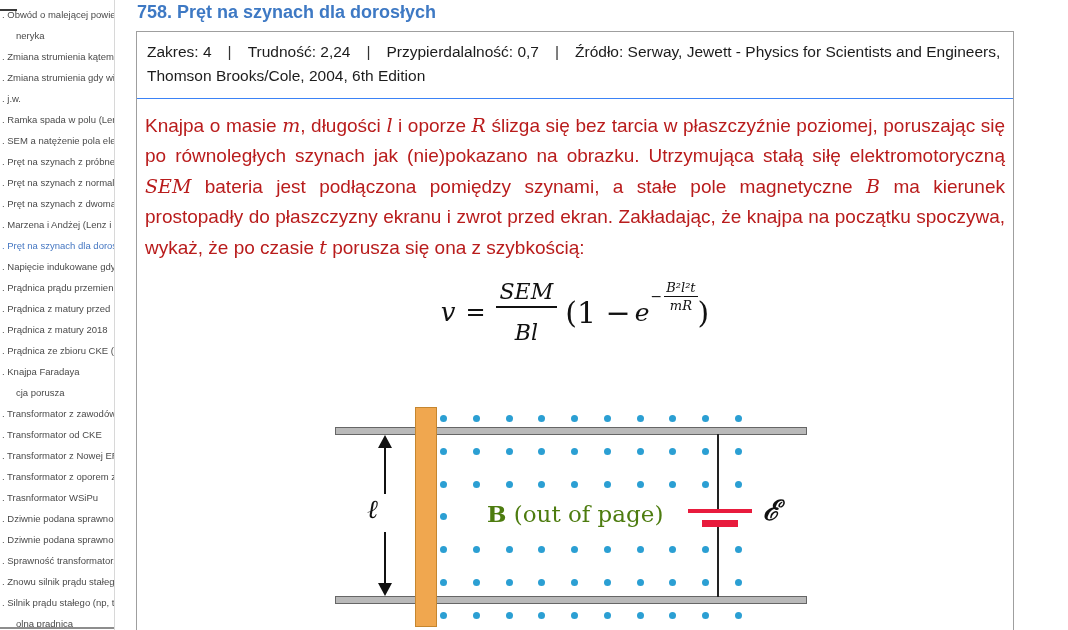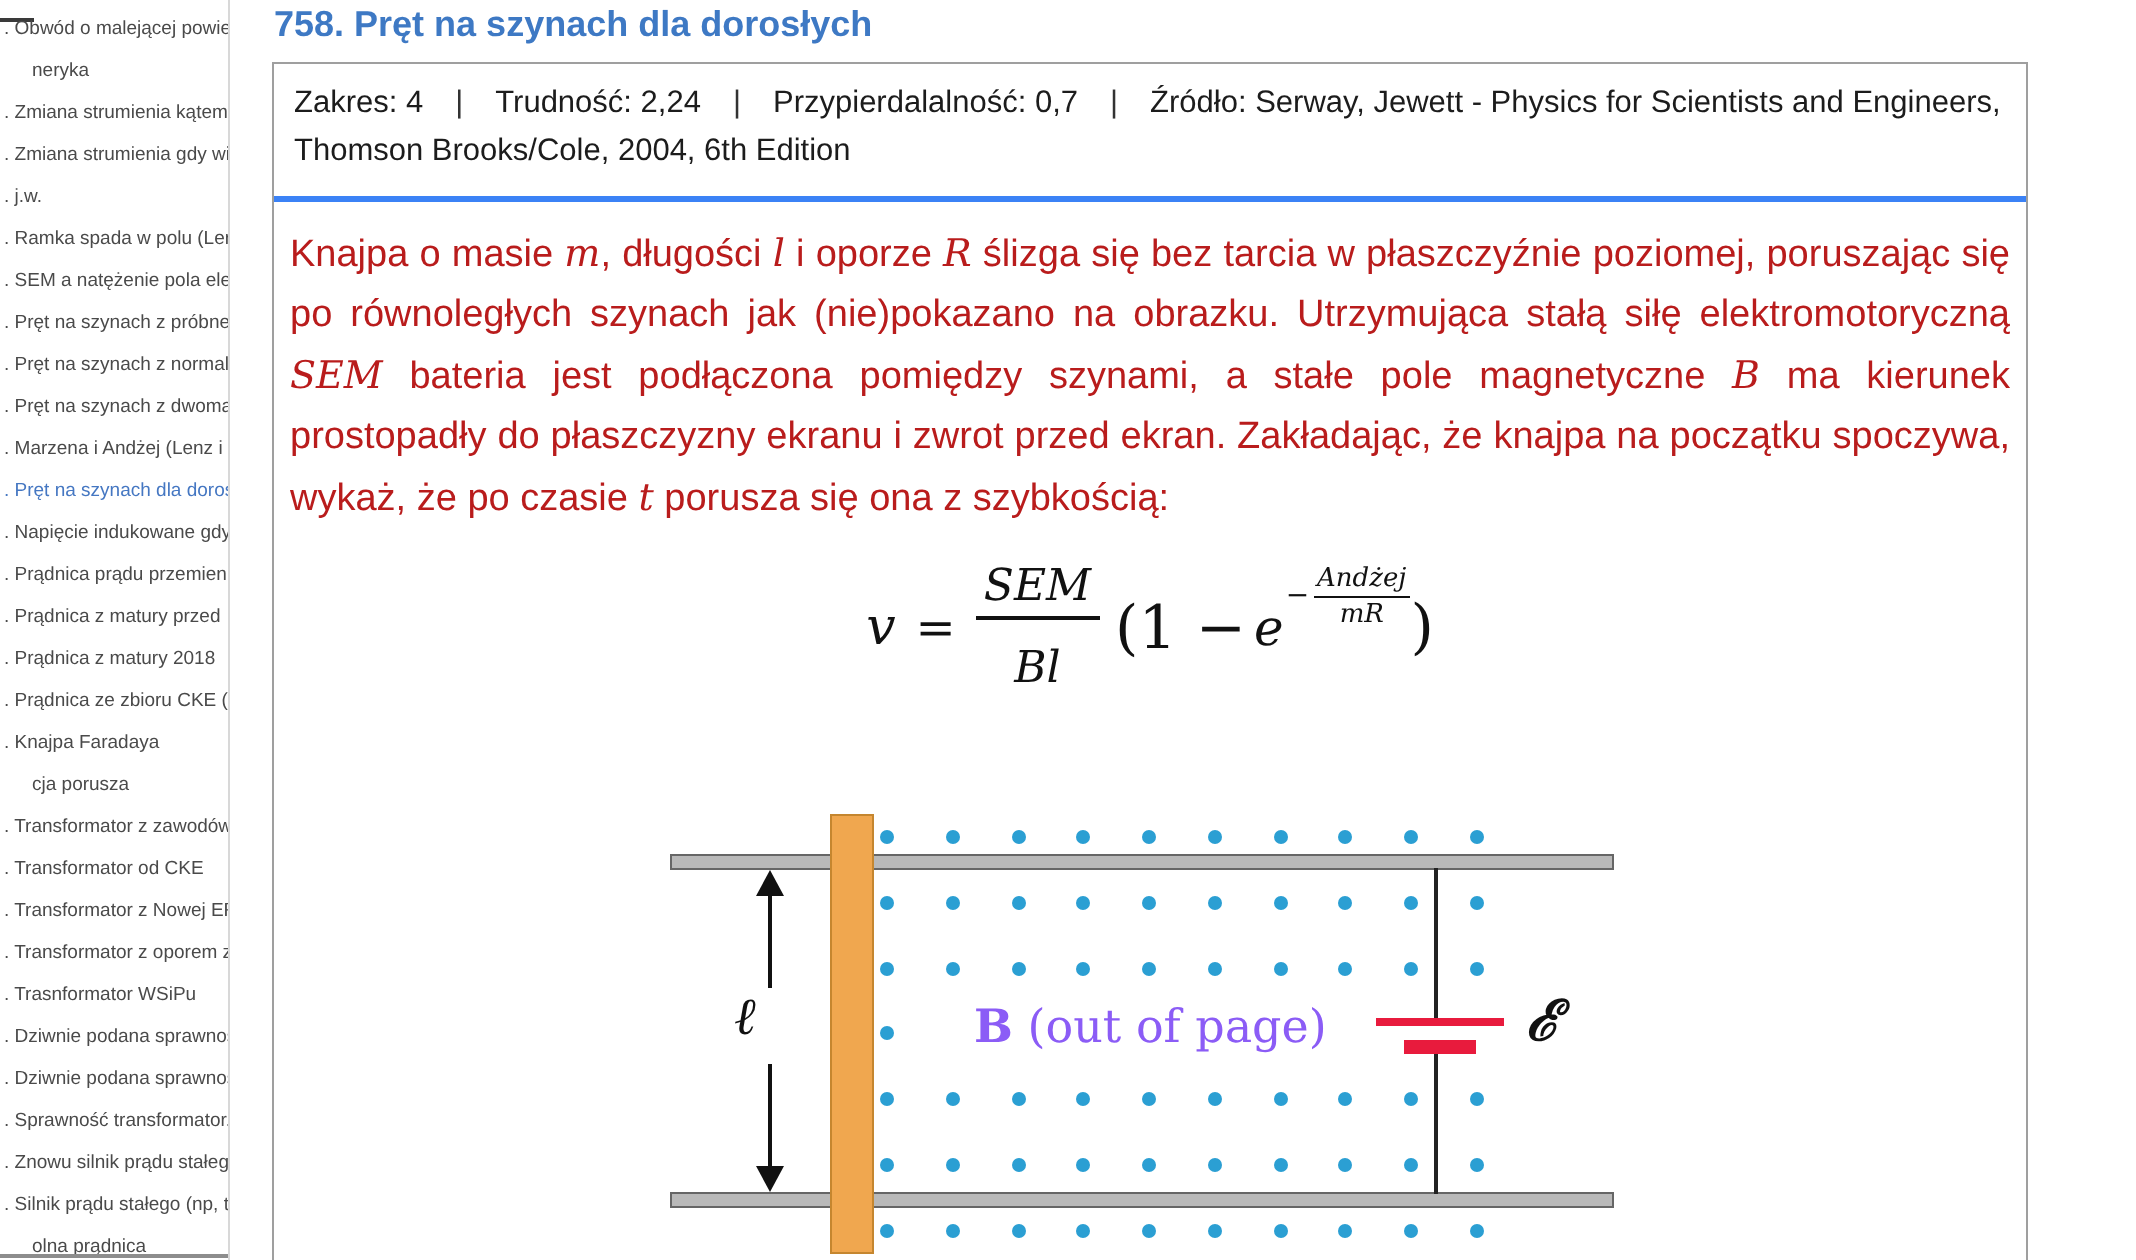--- a/index.html
+++ b/index.html
@@ -15,21 +15,21 @@
   .sb-header{padding-left:16px;}
   .sb-selected{color:var(--selected_blue,#4577c2);}
   .sb-top-artifact{position:absolute;left:0;top:9px;width:17px;height:2px;background:#3a3a3a;}
   .sb-bottom-divider{position:absolute;left:0;top:627px;width:122px;height:2px;background:#8d8d8d;}
 
   
   .page-title{position:absolute;left:137px;top:2px;width:870px;
               font-size:18px;font-weight:bold;color:var(--title_blue,#3e79c4);}
   .content-box{position:absolute;left:136px;top:31px;width:876px;height:620px;
                border:1px solid #9f9f9f;background:#ffffff;box-sizing:content-box;}
-  .meta{padding:8px 10px 10px 10px;border-bottom:3px solid #3b82f6;
+  .meta{padding:8px 10px 10px 10px;border-bottom:1px solid #3b82f6;
         font-size:15.5px;line-height:24px;color:#1c1c1c;}
   .meta-sep{margin:0 16px;color:#333;}
   .problem-body{padding:11px 8px 0 8px;}
   .problem-text{font-size:19px;line-height:30px;color:#b91c1c;text-align:justify;}
   .mvar{font-family:"DejaVu Serif","Liberation Serif",serif;font-style:italic;font-size:19px;}
 
   
   .formula-wrap{margin-top:16px;text-align:center;color:#111;
                 font-family:"DejaVu Serif","Liberation Serif",serif;}
   .formula-wrap *{vertical-align:middle;}
@@ -61,21 +61,21 @@
        background:var(--dot_blue,#2b9fd3);z-index:2;}
   .dim-line{left:247px;width:2px;background:#111;}
   .dim-line.seg1{top:47px;height:47px;}
   .dim-line.seg2{top:132px;height:51px;}
   .arrowhead{width:0;height:0;border-left:7px solid transparent;border-right:7px solid transparent;}
   .arrow-up{left:241px;top:35px;border-bottom:13px solid #111;}
   .arrow-down{left:241px;top:183px;border-top:13px solid #111;}
   .len-label{left:230px;top:94px;font-family:"DejaVu Serif",serif;font-style:italic;
              font-size:26px;color:#111;}
   .b-label{left:350px;top:100px;font-family:"DejaVu Serif","Liberation Serif",serif;
-           font-size:23px;color:#8b5cf6;white-space:nowrap;}
+           font-size:23px;color:#4d7c0f;white-space:nowrap;}
   .b-label b{font-weight:bold;}
   .wire{left:580px;width:2px;background:#222;}
   .wire-top{top:34px;height:75px;}
   .wire-bottom{top:127px;height:70px;}
   .batt-long{left:551px;top:109px;width:64px;height:4px;background:var(--battery_red,#e81b3d);z-index:4;}
   .batt-short{left:565px;top:120px;width:36px;height:7px;background:var(--battery_red,#e81b3d);z-index:4;}
   .emf-label{left:626px;top:90px;font-family:"DejaVu Serif",serif;font-style:italic;
              font-weight:bold;font-size:28px;color:#111;}
 </style>
 </head>
@@ -129,21 +129,21 @@
   <div class="problem-body">
     <div class="problem-text"><span>Knajpa o masie </span><span class="mvar">m</span><span>, długości </span><span class="mvar">l</span><span> i oporze </span><span class="mvar">R</span><span> ślizga się bez tarcia w płaszczyźnie poziomej, poruszając się po równoległych szynach jak (nie)pokazano na obrazku. Utrzymująca stałą siłę elektromotoryczną </span><span class="mvar">SEM</span><span> bateria jest podłączona pomiędzy szynami, a stałe pole magnetyczne </span><span class="mvar">B</span><span> ma kierunek prostopadły do płaszczyzny ekranu i zwrot przed ekran. Zakładając, że knajpa na początku spoczywa, wykaż, że po czasie </span><span class="mvar">t</span><span> porusza się ona z szybkością:</span></div>
 
     <div class="formula-wrap">
       <span class="f-var f-lhs">v</span><span class="f-eq">=</span><span class="frac">
           <span class="num">SEM</span>
           <span class="den">Bl</span>
         </span><span class="f-lead">(1 −</span><span class="f-e">e</span><span class="expo">
           <span class="eminus">−</span>
           <span class="sfrac">
-            <span class="snum">Andżej</span>
+            <span class="snum">B²l²t</span>
             <span class="sden">mR</span>
           </span>
         </span><span class="f-close">)</span>
     </div>
   </div>
 
   <div class="figure">
     <div class="abs rail rail-top"></div>
     <div class="abs rail rail-bottom"></div>
     <div class="abs rod"></div>

